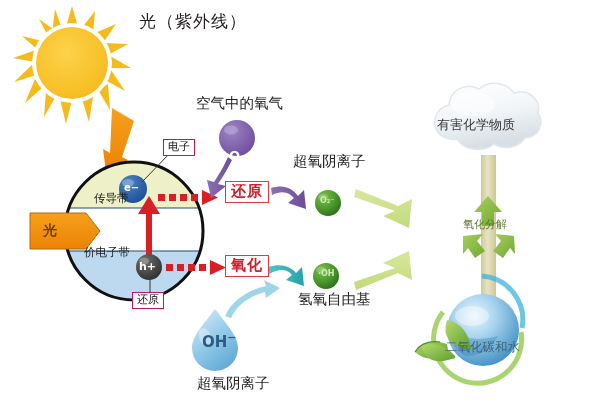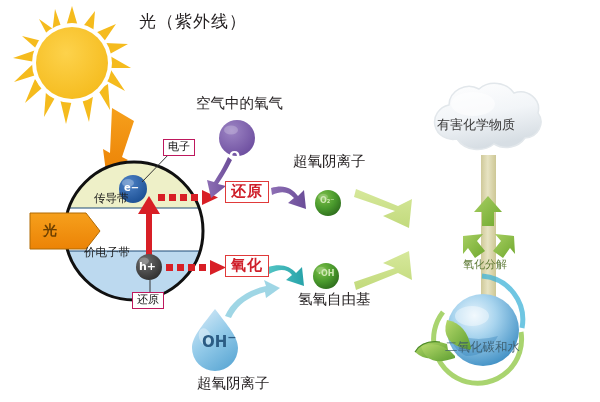--- a/index.html
+++ b/index.html
@@ -57,21 +57,20 @@
   .lbl-harmful {
     left: 437px; top: 116px;
     font-size: 13px;
     color: #3a3a3a;
   }
   .lbl-oxid-decomp {
     left: 463px; top: 217px;
     font-size: 11px;
     color: #4c6b1f;
     opacity: .88;
-    margin-top: 40px;
   }
   .lbl-co2water {
     left: 445px; top: 339px;
     font-size: 12.5px;
     color: #3b5b6b;
     opacity: .9;
   }
   .band-lbl {
     font-size: 11.5px;
     color: #1b1b1b;

